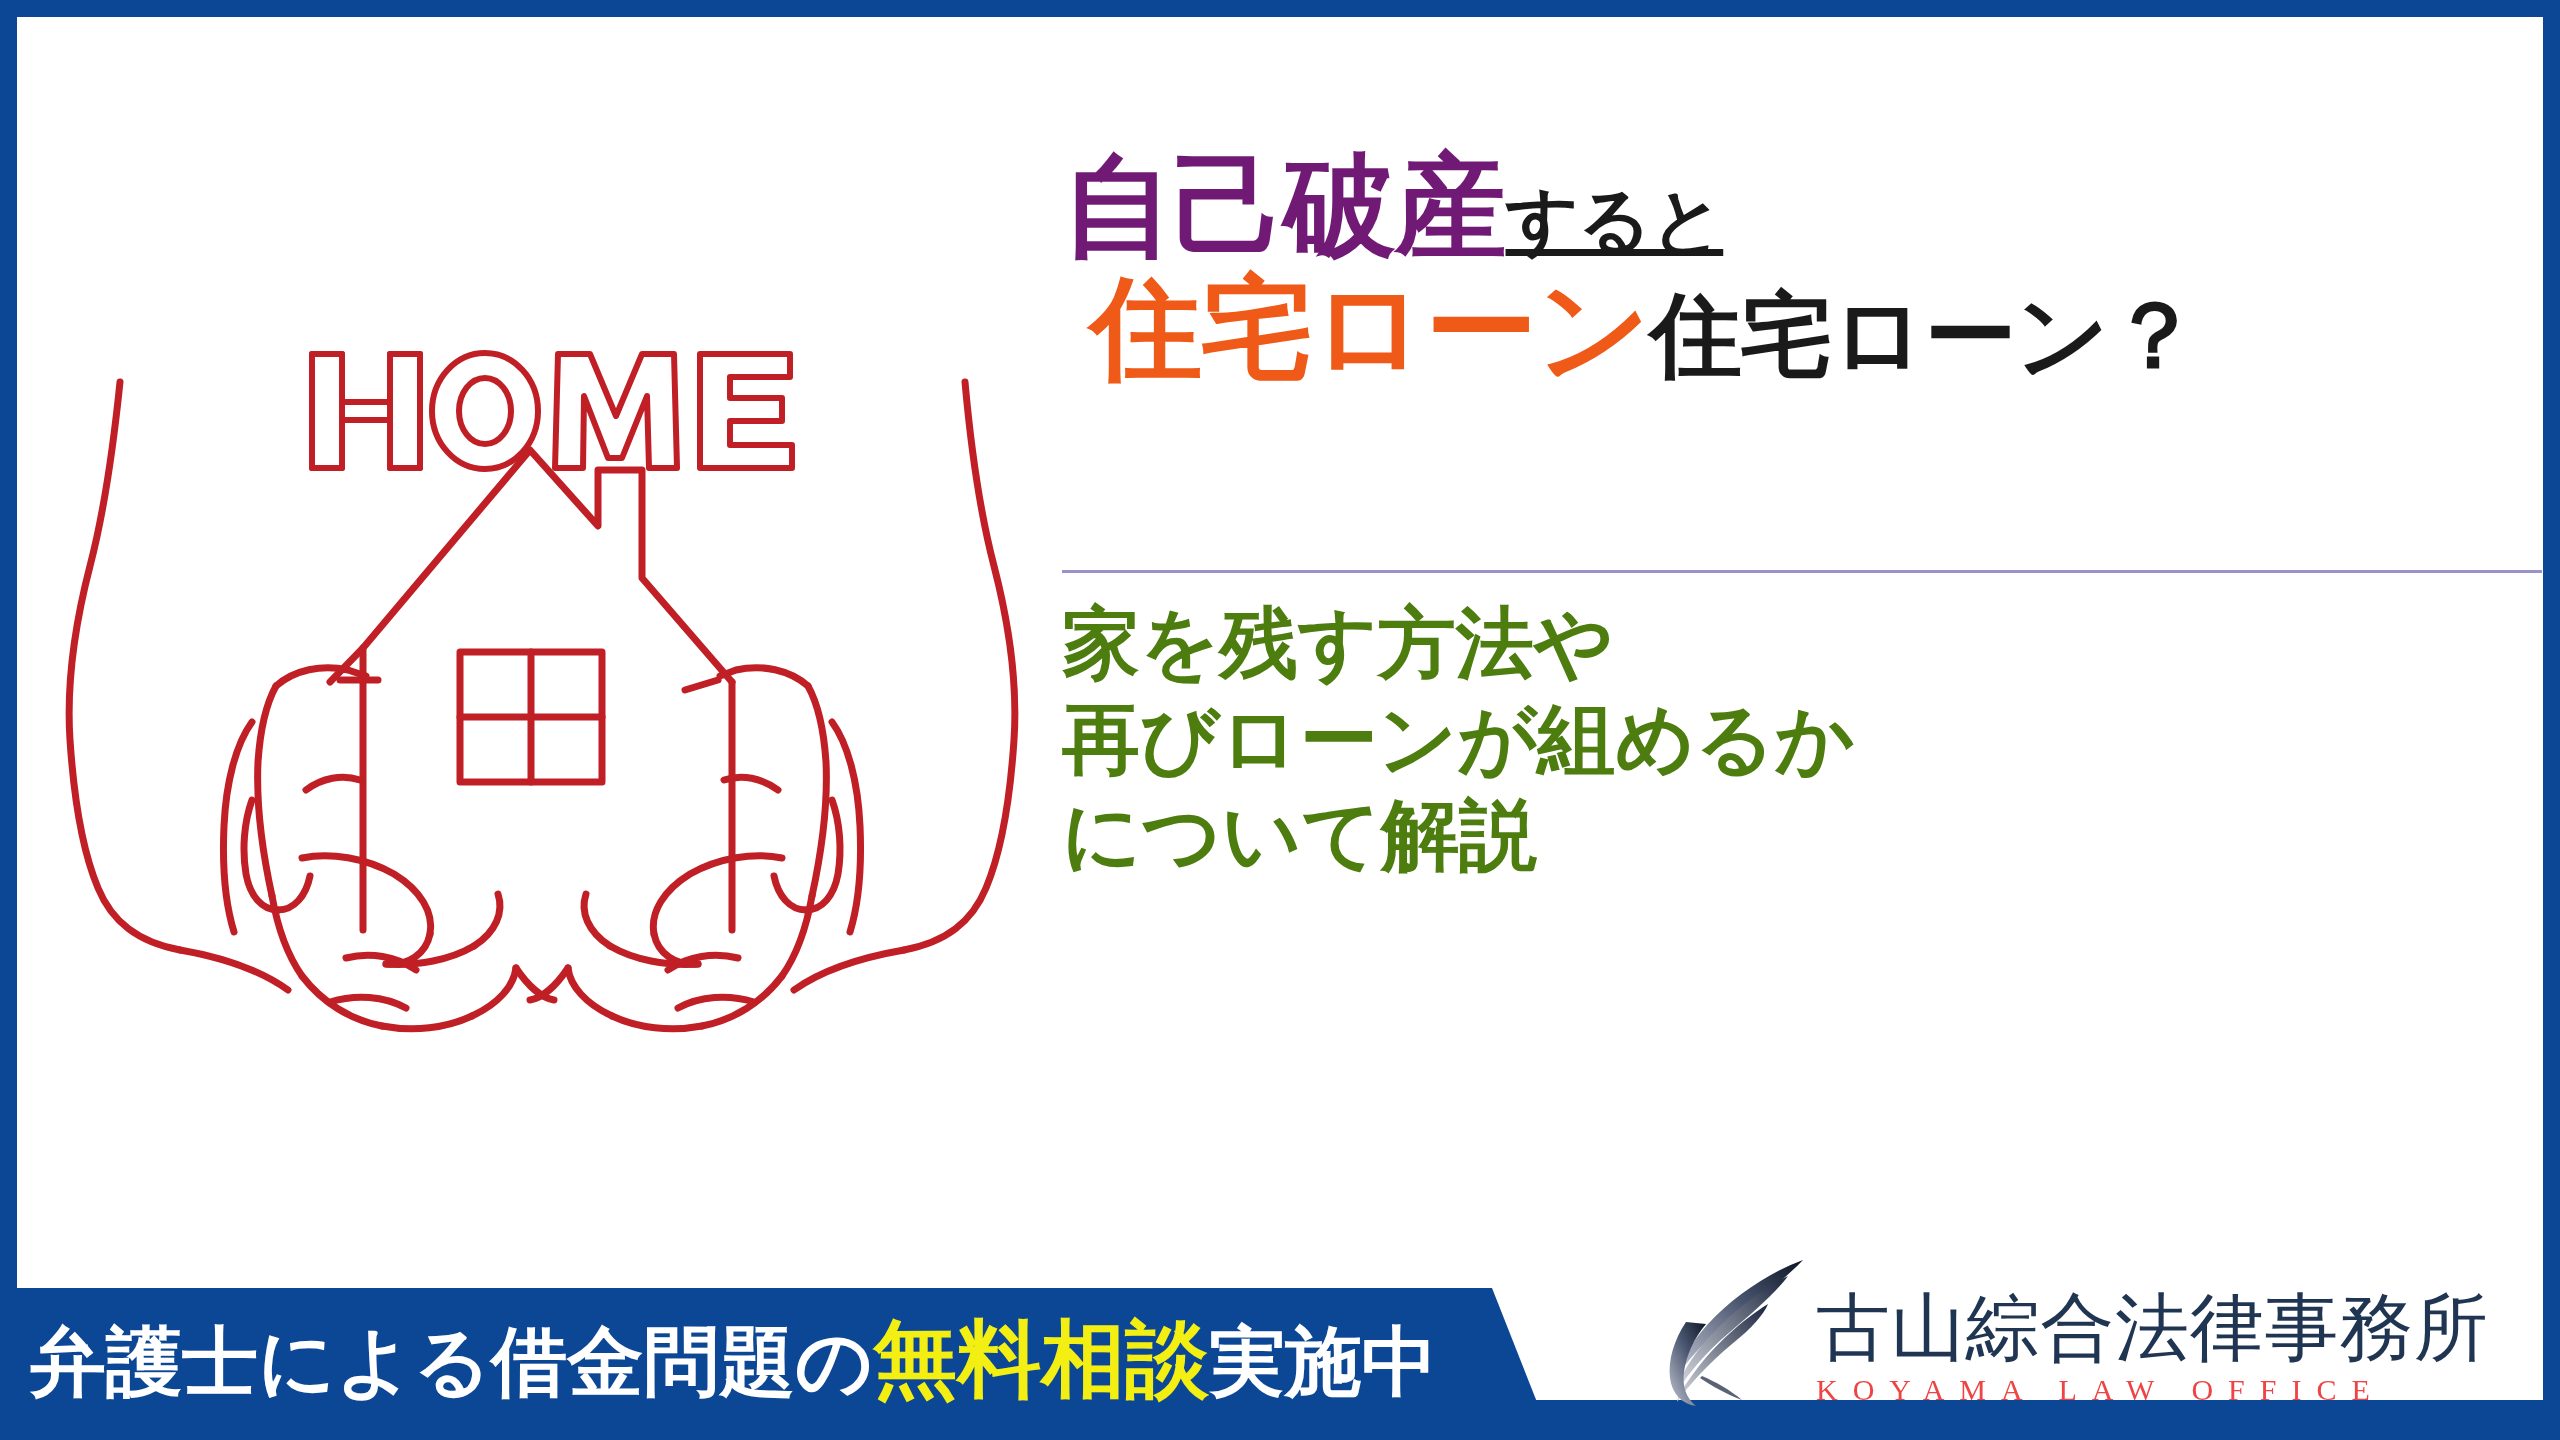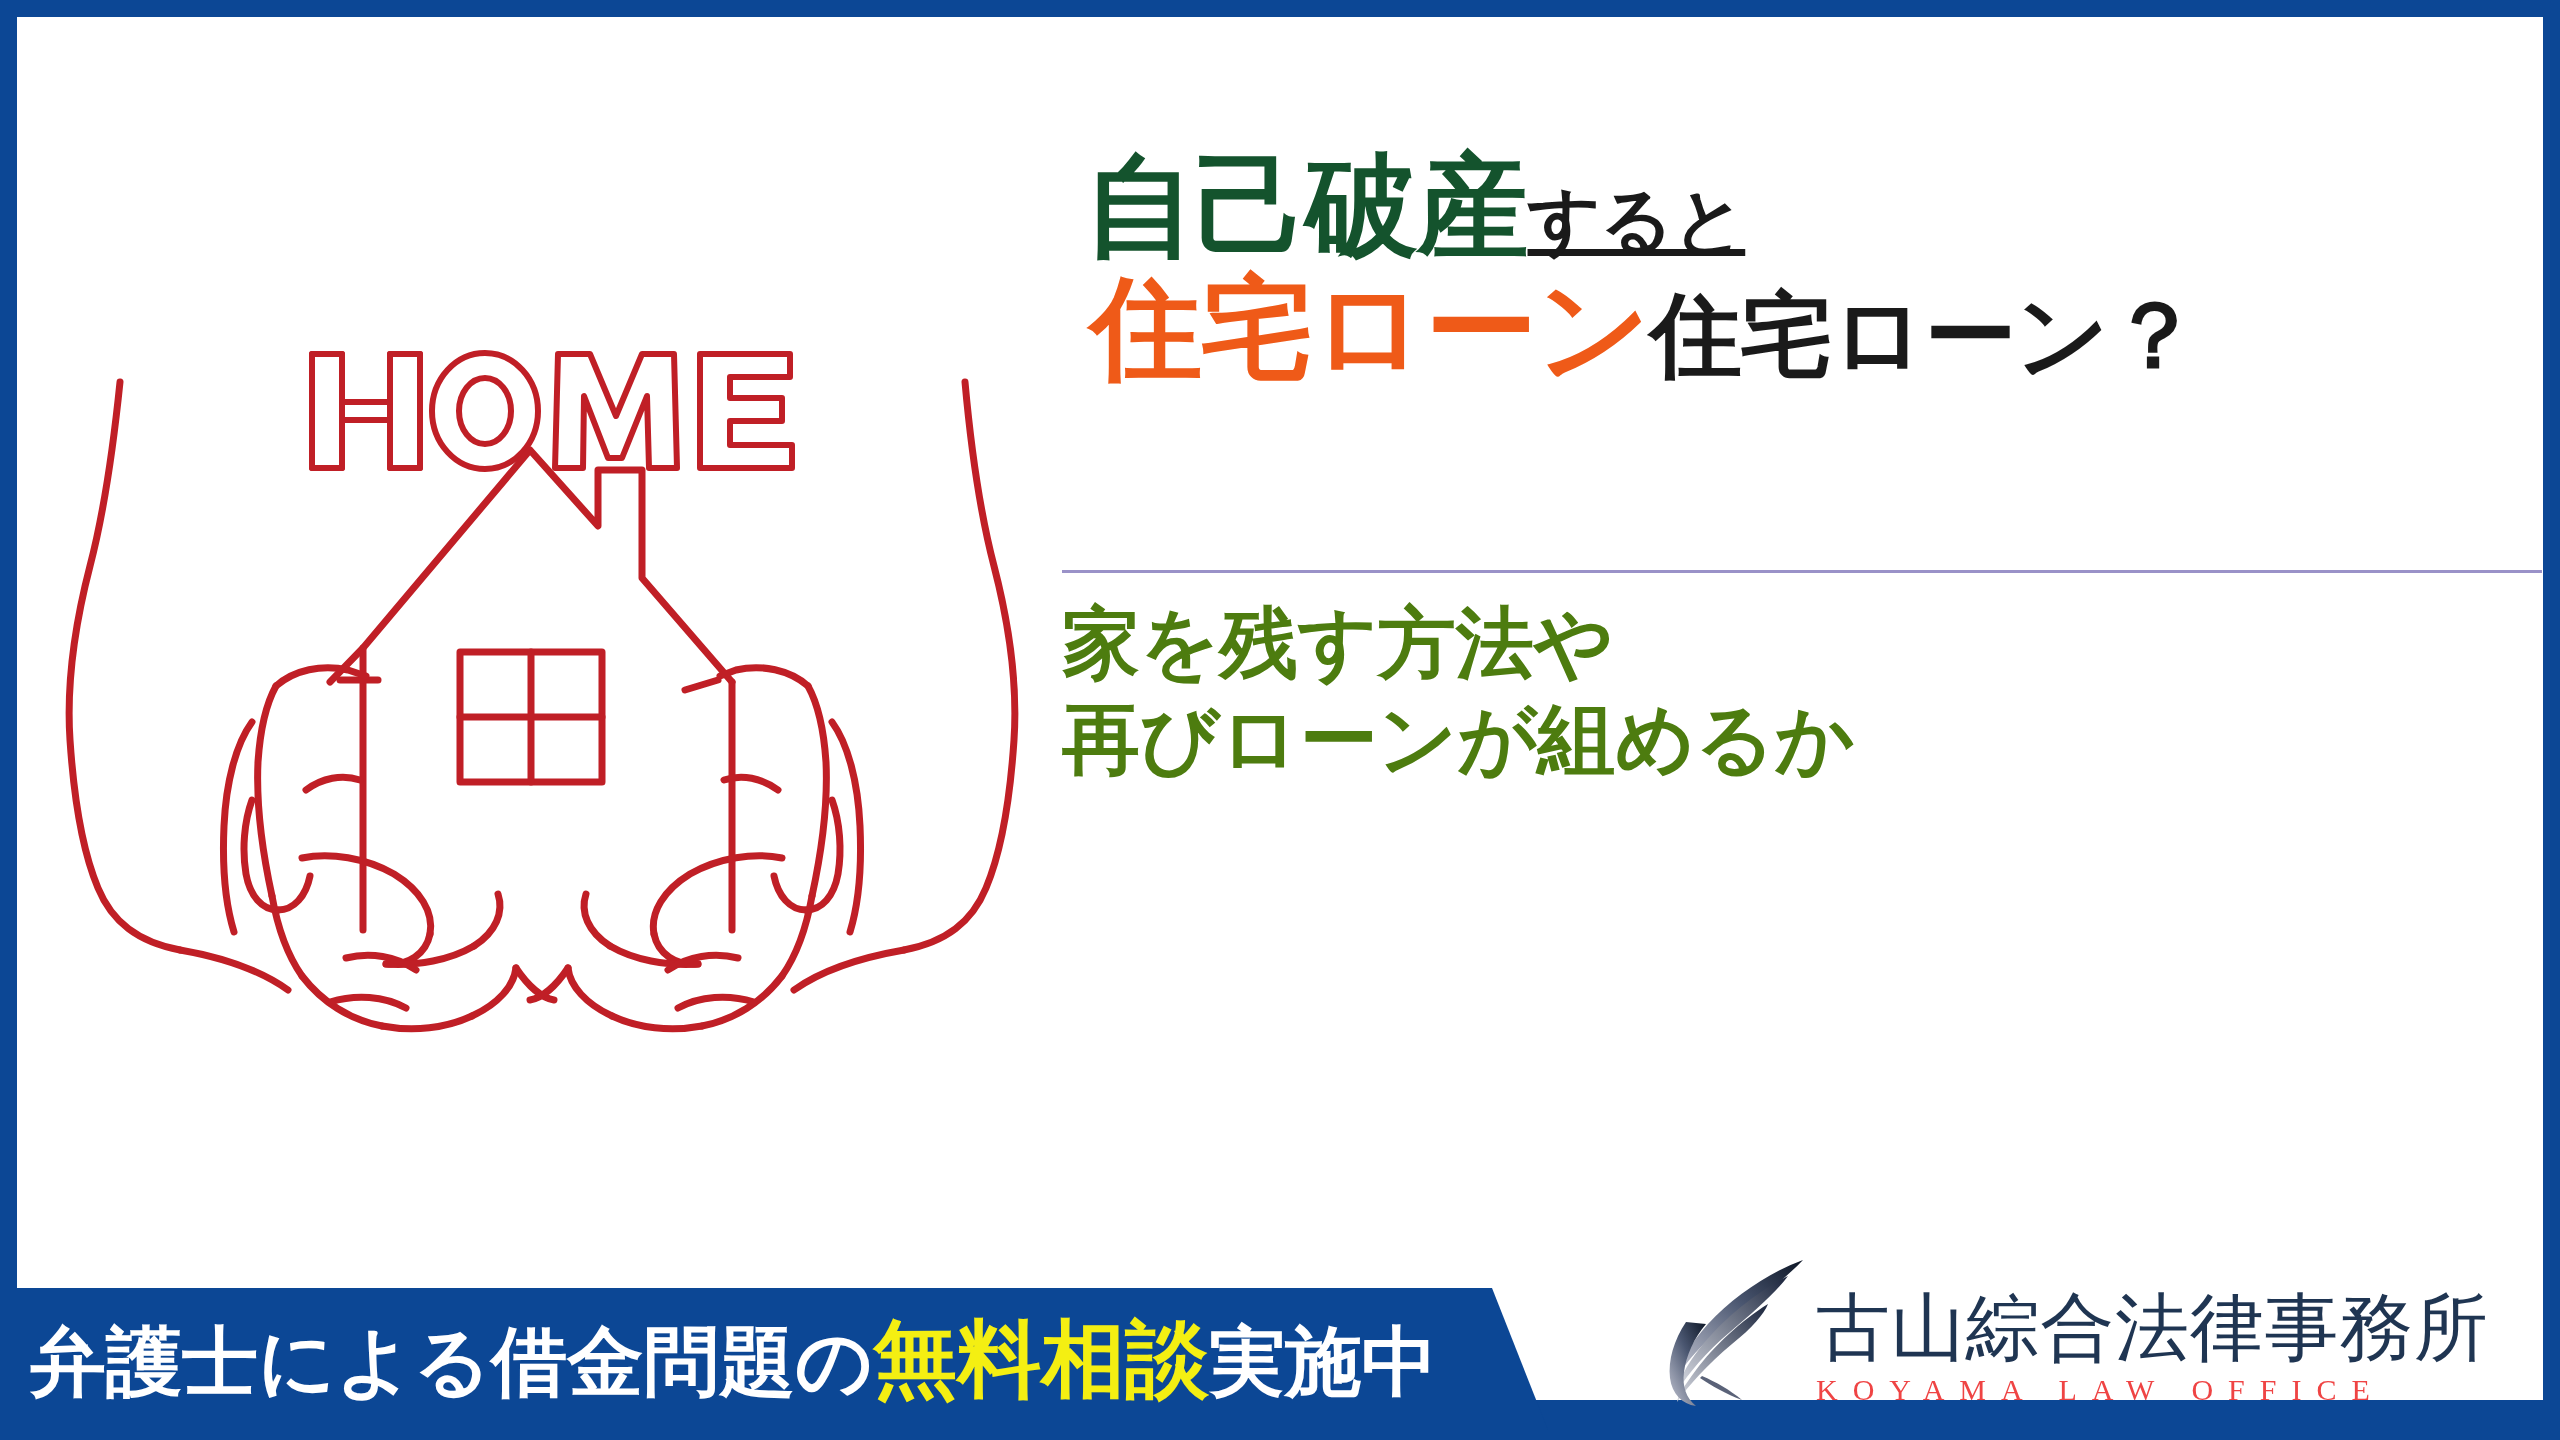--- a/index.html
+++ b/index.html
@@ -55,21 +55,21 @@
   .headline-line {
     white-space: nowrap;
     line-height: 1.0;
     font-weight: 700;
     letter-spacing: -0.01em;
     font-family: "DejaVu Sans", "Liberation Sans", sans-serif;
   }
   .headline-line.line1 { font-size: 112px; margin-bottom: 10px; }
   .headline-line.line2 { font-size: 112px; }
 
-  .hl-blue   { color: #14532d; margin-left: 22px; }
+  .hl-blue   { color: #701a75; }
   .hl-orange { color: #ef5a18; margin-left: 28px; }
   .hl-black  { color: #1a1a1a; }
   .hl-suffix { font-size: 72px; font-weight: 700; text-decoration: underline; }
   .hl-suffix2 { font-size: 92px; font-weight: 700; }
 
   #headline-divider {
     position: absolute;
     left: 1062px;
     top: 570px;
     width: 1480px;
@@ -267,20 +267,21 @@
     <div class="headline-line line2">
       <span class="hl-orange">住宅ローン</span><span class="hl-black hl-suffix2">住宅ローン？</span>
     </div>
   </div>
 
   <div id="headline-divider"></div>
 
   <div id="subtitle-block">
     <div class="subtitle-line">家を残す方法や</div>
     <div class="subtitle-line">再びローンが組めるか</div>
+    <div class="subtitle-line">について解説</div>
   </div>
 
   <div id="bottom-strip"></div>
 
   <div id="promo-banner">
     <div id="promo-text">
       <span class="promo-white">弁護士による借金問題の</span><span class="promo-yellow">無料相談</span><span class="promo-white">実施中</span>
     </div>
   </div>
 

